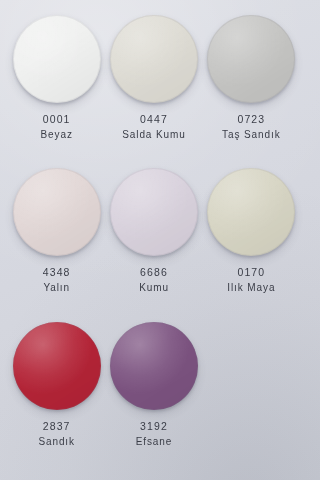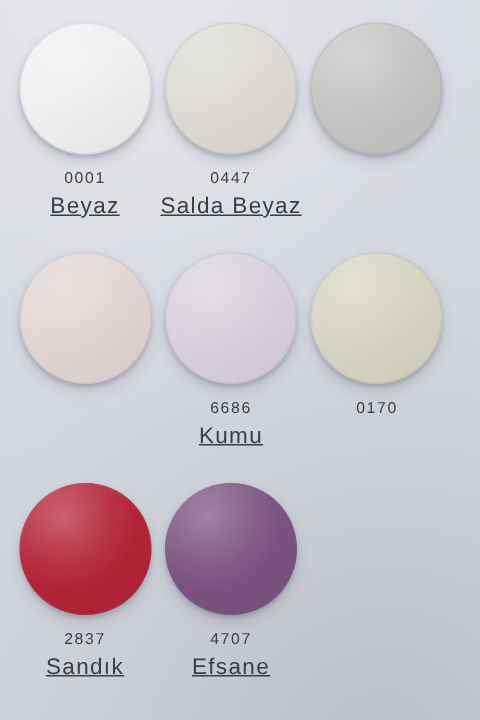--- a/index.html
+++ b/index.html
@@ -120,26 +120,25 @@
     color: #3c3f4a;
   }
 
   .code {
     font-size: 10.5px;
     letter-spacing: 1.1px;
     color: #3a3d47;
   }
 
   .name {
-    font-size: 15px;
+    font-size: 10px;
     letter-spacing: 0.9px;
     color: #3a3d47;
     margin-top: 1px;
     white-space: nowrap;
-    text-decoration: underline;
   }
 </style>
 </head>
 <body>
 
 <div id="palette-card" style="--paper: #d6d8e0;">
   <div class="grid">
 
     <div class="swatch-cell">
       <div class="disc-wrap">
@@ -150,70 +149,79 @@
         <div class="name">Beyaz</div>
       </div>
     </div>
 
     <div class="swatch-cell">
       <div class="disc-wrap">
         <div class="disc" style="background-color: rgb(222, 220, 212);"></div>
       </div>
       <div class="labels">
         <div class="code">0447</div>
-        <div class="name">Salda Beyaz</div>
+        <div class="name">Salda Kumu</div>
       </div>
     </div>
 
     <div class="swatch-cell">
       <div class="disc-wrap">
         <div class="disc" style="background-color: rgb(197, 197, 195);"></div>
       </div>
+      <div class="labels">
+        <div class="code">0723</div>
+        <div class="name">Taş Sandık</div>
+      </div>
     </div>
 
     <div class="swatch-cell">
       <div class="disc-wrap">
         <div class="disc" style="background-color: rgb(226, 215, 214);"></div>
+      </div>
+      <div class="labels">
+        <div class="code">4348</div>
+        <div class="name">Yalın</div>
       </div>
     </div>
 
     <div class="swatch-cell">
       <div class="disc-wrap">
         <div class="disc" style="background-color: rgb(217, 210, 221);"></div>
       </div>
       <div class="labels">
         <div class="code">6686</div>
         <div class="name">Kumu</div>
       </div>
     </div>
 
     <div class="swatch-cell">
       <div class="disc-wrap">
         <div class="disc" style="background-color: rgb(215, 213, 196);"></div>
       </div>
       <div class="labels">
         <div class="code">0170</div>
+        <div class="name">Ilık Maya</div>
       </div>
     </div>
 
     <div class="swatch-cell">
       <div class="disc-wrap">
         <div class="disc" style="background-color: rgb(180, 36, 55);"></div>
       </div>
       <div class="labels">
         <div class="code">2837</div>
         <div class="name">Sandık</div>
       </div>
     </div>
 
     <div class="swatch-cell">
       <div class="disc-wrap">
         <div class="disc" style="background-color: rgb(124, 83, 128);"></div>
       </div>
       <div class="labels">
-        <div class="code">4707</div>
+        <div class="code">3192</div>
         <div class="name">Efsane</div>
       </div>
     </div>
 
 
   </div>
 </div>
 
 </body></html>

